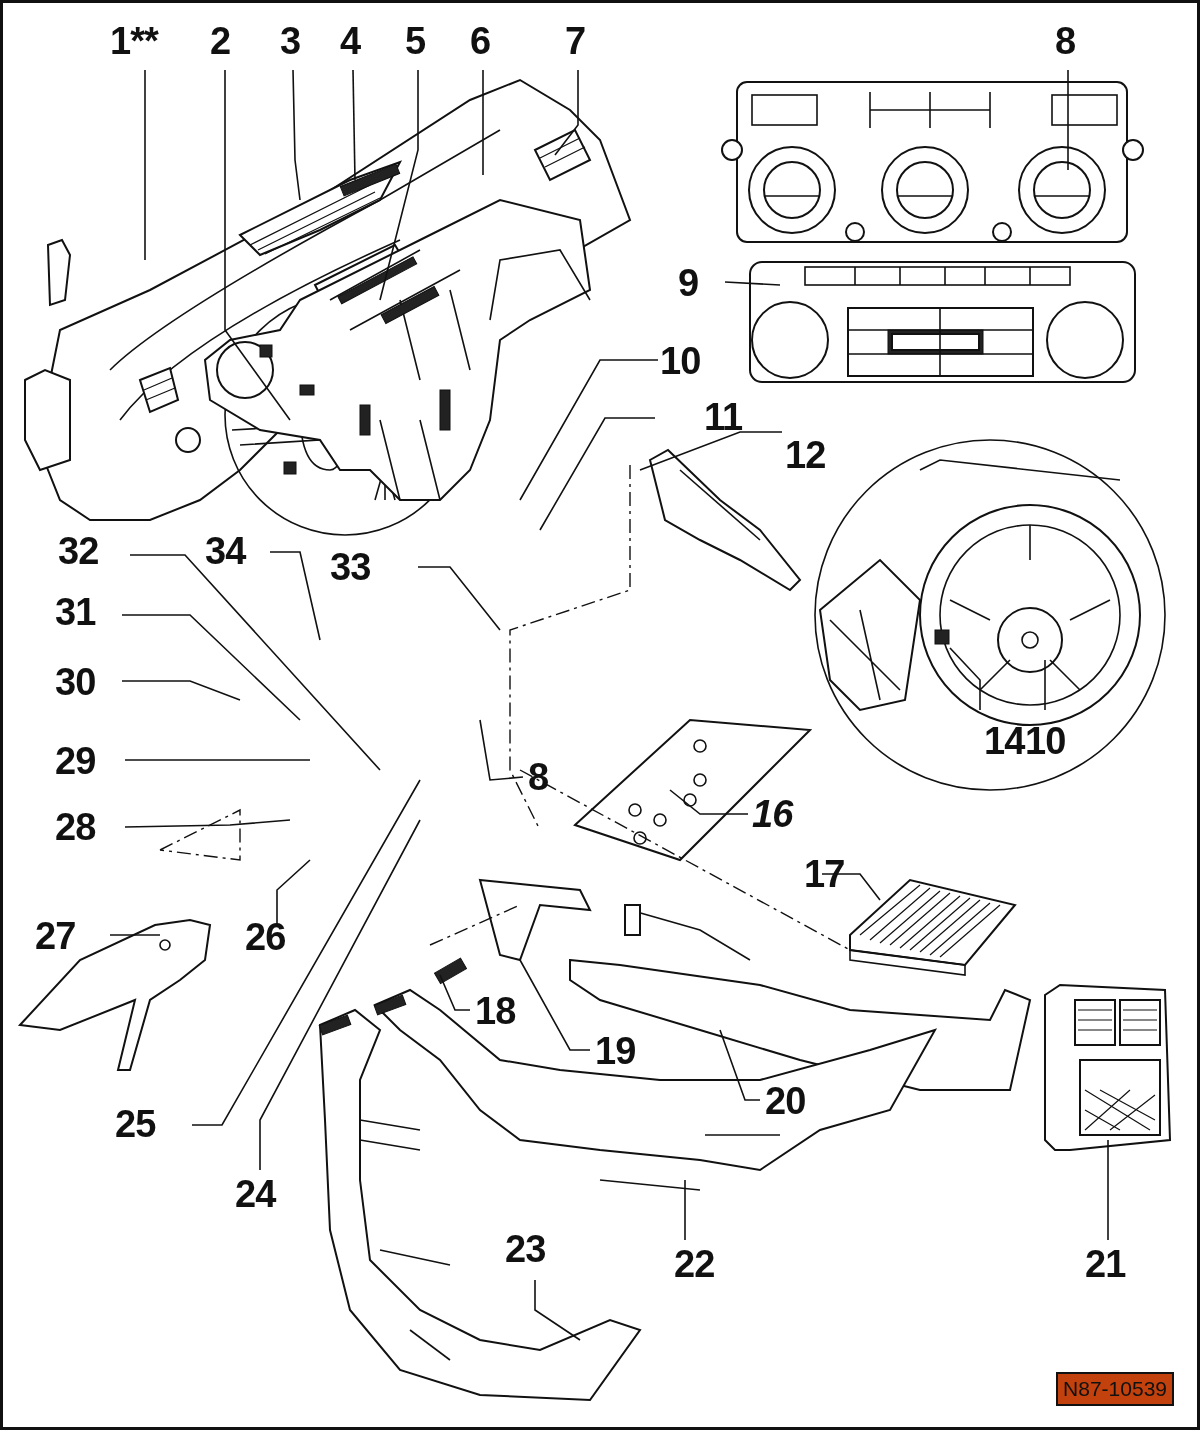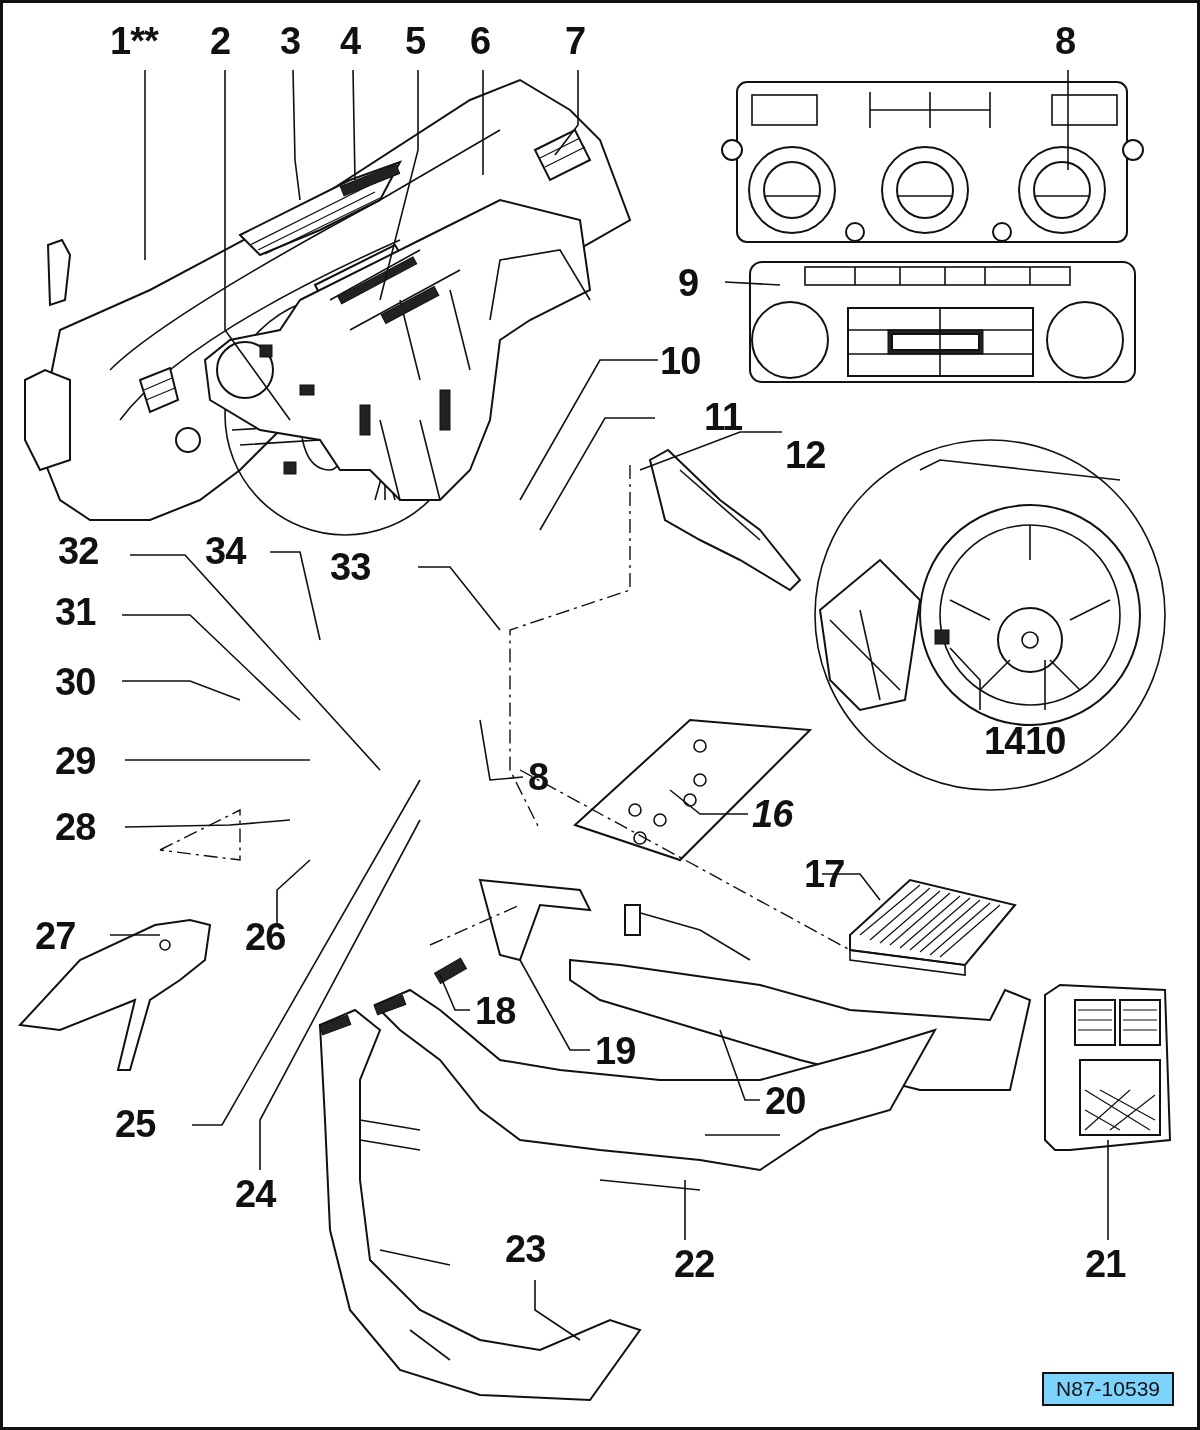--- a/index.html
+++ b/index.html
@@ -1,20 +1,20 @@
 <!DOCTYPE html>
 <html><head>
 <meta charset="utf-8">
 <style>
   html, body { margin:0; padding:0; background:#fff; }
   body { width:1200px; height:1430px; position:relative; overflow:hidden; font-family:"Liberation Sans", sans-serif; }
   #frame { position:absolute; left:0; top:0; width:1200px; height:1430px; box-sizing:border-box; border:3px solid #111; }
   #art { position:absolute; left:0; top:0; width:1200px; height:1430px; }
   .lbl { position:absolute; font-family:"Liberation Sans", sans-serif; font-weight:bold; font-size:38px; color:#111; line-height:1; letter-spacing:-1px; }
-  #figure-id { position:absolute; right:26px; bottom:24px; border:2px solid #111; padding:3px 12px; font-size:21px; font-family:"Liberation Sans", sans-serif; color:#111; background:#7dd3fc; }
+  #figure-id { position:absolute; right:26px; bottom:24px; border:2px solid #111; padding:3px 5px; font-size:21px; font-family:"Liberation Sans", sans-serif; color:#111; background:#c2410c; }
   svg .ln { stroke:#111; stroke-width:1.6; fill:none; }
   svg .part { stroke:#111; stroke-width:2; fill:#fff; }
   svg .dash { stroke:#111; stroke-width:1.4; fill:none; stroke-dasharray:14 5 3 5; }
   svg .dark { fill:#222; stroke:#111; stroke-width:1; }
   svg .grill { stroke:#111; stroke-width:1.2; fill:none; }
 </style>
 </head>
 <body>
 
 <div id="frame"></div>

